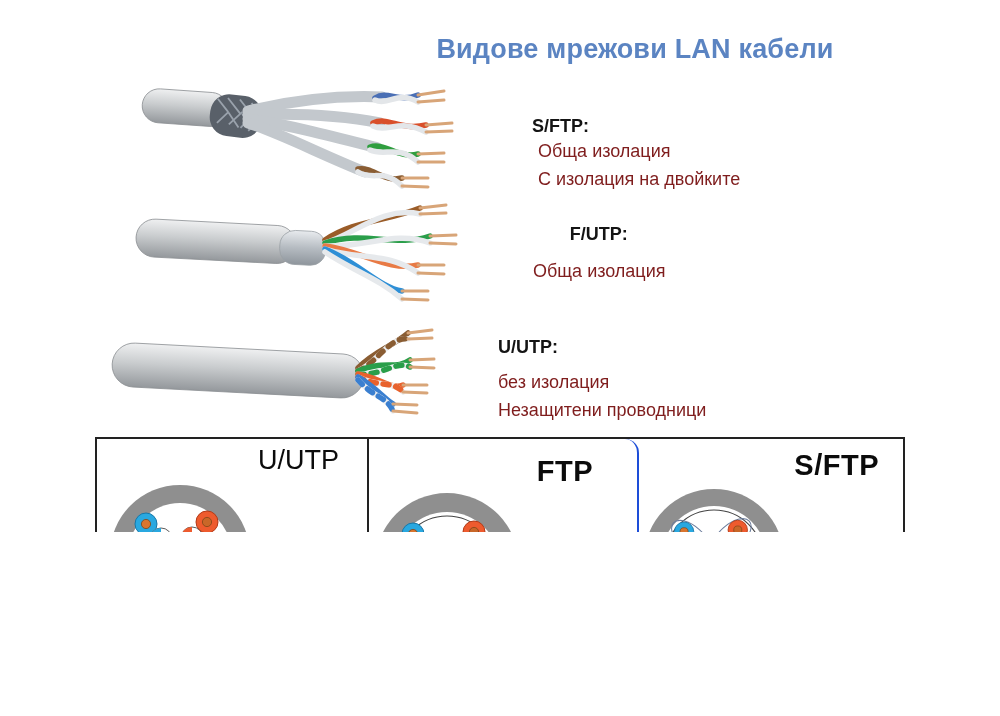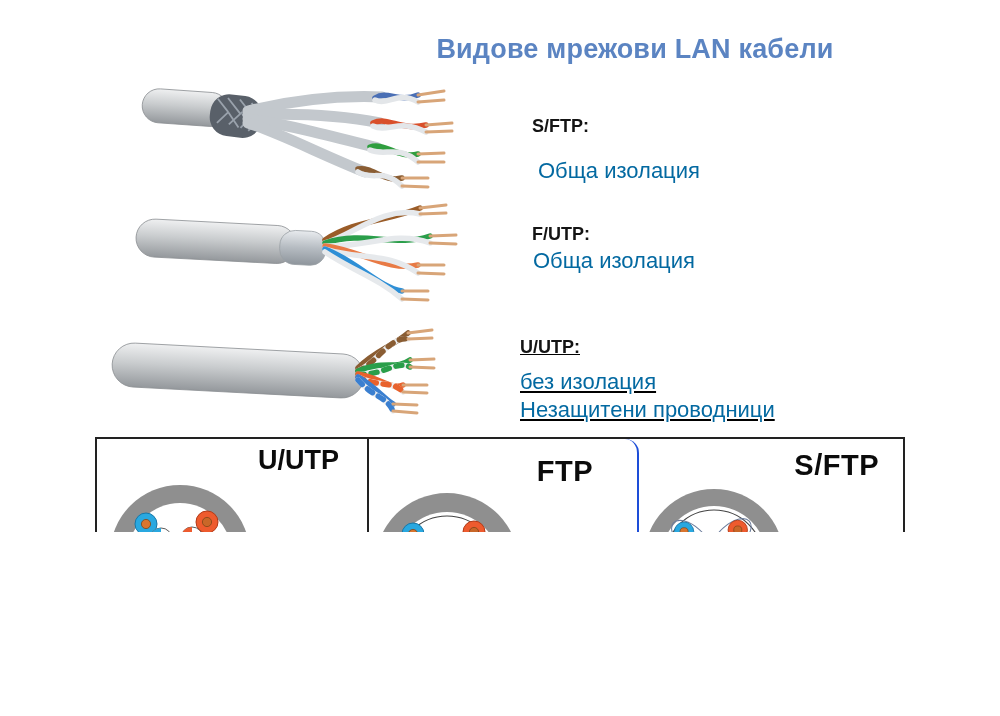--- a/index.html
+++ b/index.html
@@ -8,39 +8,39 @@
     font-family:"Liberation Sans", sans-serif;overflow:hidden;
   }
   .title{
     position:absolute;left:400px;top:34px;width:470px;
     font-size:27px;font-weight:bold;color:#5b84c2;text-align:center;
     letter-spacing:.2px;
   }
   .cable-svg{position:absolute;}
   .legend-item{position:absolute;}
   .legend-heading{font-size:18px;font-weight:bold;color:#141414;}
-  .legend-line{font-size:22px;color:#0369a1;line-height:28px;white-space:nowrap;}
+  .legend-line{font-size:18px;color:#7f1d1d;line-height:28px;white-space:nowrap;}
   .li-s{left:532px;top:116px;}
-  .li-s .legend-heading{margin-bottom:20px;}
+  .li-s .legend-heading{}
   .li-s .legend-line{padding-left:6px;}
   .li-f{left:532px;top:224px;}
-  .li-f .legend-heading{margin-bottom:2px;}
+  .li-f .legend-heading{margin-bottom:12px;text-align:center;}
   .li-f .legend-line{padding-left:1px;}
-  .li-u{left:520px;top:337px;text-decoration:underline;}
+  .li-u{left:498px;top:337px;}
   .li-u .legend-heading{margin-bottom:10px;}
   .panel-box{
     position:absolute;left:95px;top:437px;width:806px;height:222px;
     border:2px solid #222;display:flex;background:#fff;
   }
   .panel{position:relative;}
   .panel-1{flex:0 0 270px;border-right:2px solid #222;}
   .panel-2{flex:0 0 268px;border-right:2px solid #1d4ed8;border-radius:14px;}
   .panel-3{flex:1 1 auto;}
   .panel-label{position:absolute;color:#0b0b0b;white-space:nowrap;}
-  .pl-uutp{top:6px;right:28px;font-size:27px;font-weight:700;}
+  .pl-uutp{top:6px;right:28px;font-size:27px;font-weight:400;}
   .pl-ftp{top:16px;right:44px;font-size:29px;font-weight:800;letter-spacing:.5px;}
   .pl-sftp{top:10px;right:24px;font-size:29px;font-weight:800;letter-spacing:.5px;}
   .cross-svg{position:absolute;}
   .cs-1{left:0px;top:24px;}
   .cs-2{left:0px;top:28px;}
   .cs-3{left:0px;top:24px;}
 </style>
 </head>
 <body>
 
@@ -175,20 +175,21 @@
 
     <path d="M250,49 C266,58 278,72 285,76" stroke="#3a7fd0" stroke-width="5.5" fill="none" stroke-linecap="round"></path>
     <path d="M250,52 C266,70 278,68 285,83" stroke="#eceef0" stroke-width="5.5" fill="none" stroke-linecap="round"></path>
     <path d="M250,52 C266,70 278,68 285,83" stroke="#3a7fd0" stroke-width="5.5" fill="none" stroke-linecap="round" stroke-dasharray="6 7"></path>
     <path d="M285,76 L309,77 M285,83 L309,85" stroke="#d8a578" stroke-width="3" fill="none" stroke-linecap="round"></path>
   </svg>
 
   <div class="legend-item li-s">
     <div class="legend-heading">S/FTP:</div>
     <div class="legend-line">Обща изолация</div>
+    <div class="legend-line">С изолация на двойките</div>
   </div>
   <div class="legend-item li-f">
     <div class="legend-heading">F/UTP:</div>
     <div class="legend-line">Обща изолация</div>
   </div>
   <div class="legend-item li-u">
     <div class="legend-heading">U/UTP:</div>
     <div class="legend-line">без изолация</div>
     <div class="legend-line">Незащитени проводници</div>
   </div>

